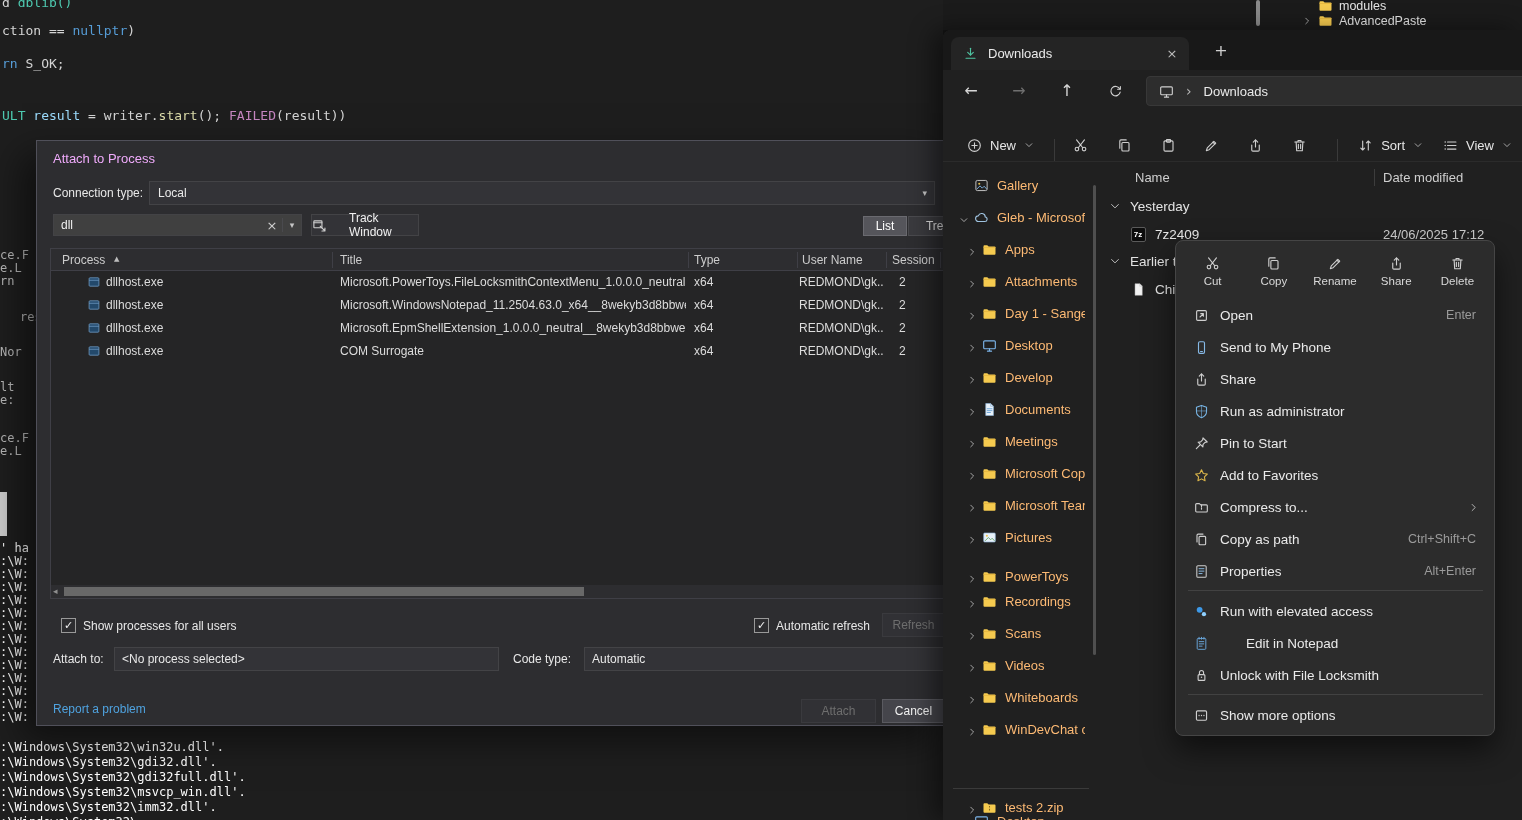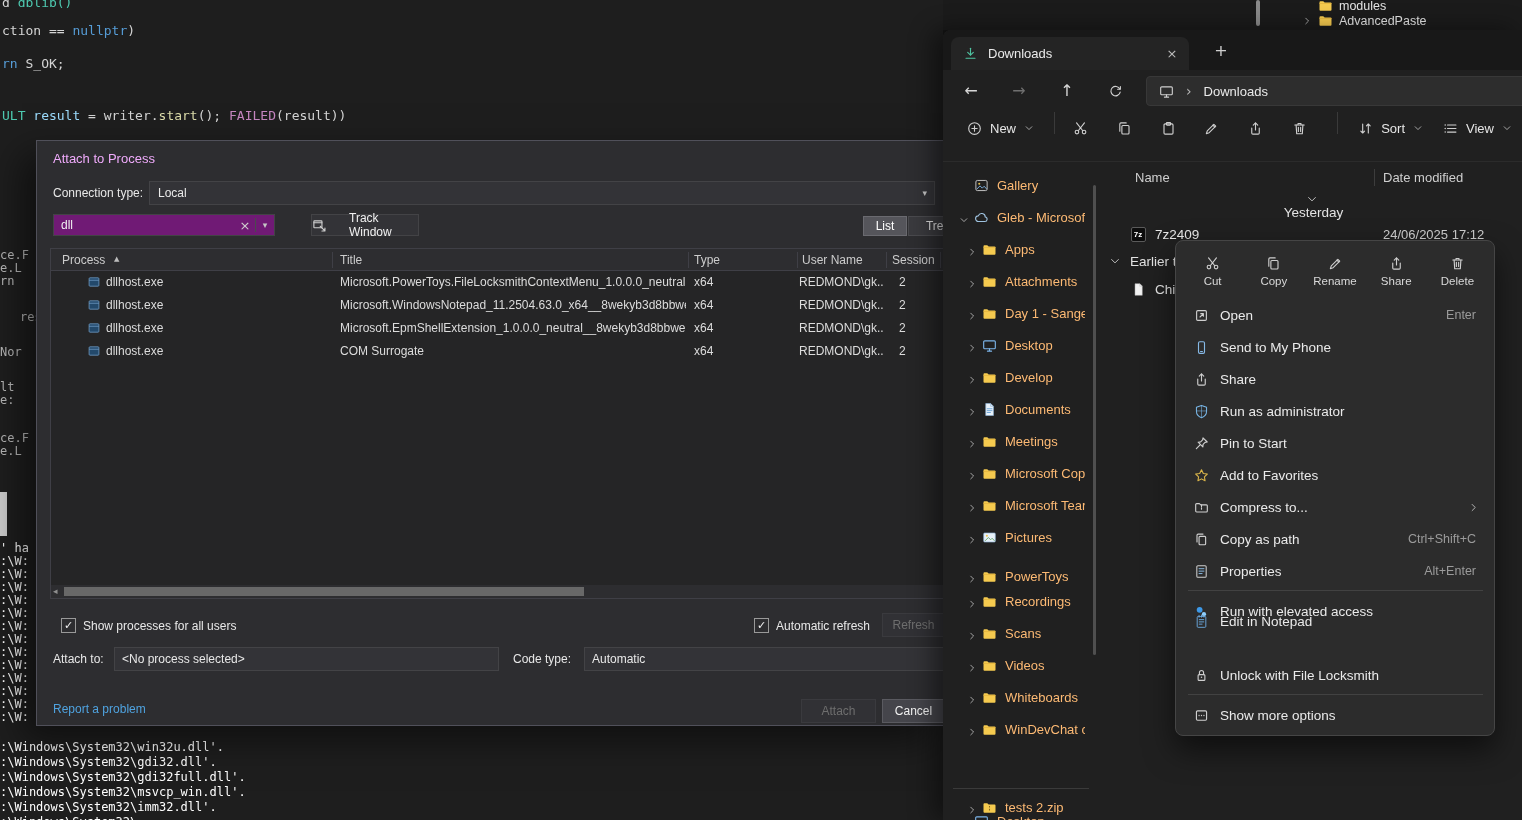--- a/index.html
+++ b/index.html
@@ -17,21 +17,21 @@
   .vs-strip{position:absolute;left:0;top:492px;width:7px;height:44px;background:#cdcdcd}
 
   
   .dlg{position:absolute;left:36px;top:140px;width:907px;height:586px;background:#2d2d30;border:1px solid #50505a;border-right:none;color:#f1f1f1;font-size:12px;overflow:hidden;box-shadow:-14px 14px 34px rgba(0,0,0,.5)}
   .dlg-title{position:absolute;left:16px;top:10px;font-size:13px;color:#f0abfc}
   .lbl{position:absolute;color:#e8e8e8}
   .conn-lbl{left:16px;top:45px}
   .combo{position:absolute;left:112px;top:40px;width:786px;height:24px;background:#333337;border:1px solid #434346;display:flex;align-items:center}
   .combo-val{padding-left:8px;color:#eaeaea}
   .combo-chev{position:absolute;right:7px;font-size:9px;color:#c5c5c5}
-  .search{position:absolute;left:16px;top:73px;width:222px;height:22px;background:#701a75;border:1px solid #434346;display:flex;align-items:center}
+  .search{position:absolute;left:16px;top:73px;width:249px;height:22px;background:#404040;border:1px solid #434346;display:flex;align-items:center}
   .search-val{padding-left:7px;flex:1;color:#f0f0f0}
   .clear{width:20px;color:#cfcfcf;font-size:13px}
   .search-div{width:1px;height:14px;background:#4a4a4e}
   .search-chev{width:18px;font-size:9px;color:#c5c5c5}
   .btn{position:absolute;background:#333337;border:1px solid #434346;color:#f1f1f1;display:flex;align-items:center;justify-content:center;font-size:12px}
   .track{left:274px;top:73px;width:108px;height:22px;gap:22px}
   .seg{position:absolute;top:75px;height:20px;display:flex;align-items:center;justify-content:center;font-size:12px}
   .seg-list{left:826px;width:44px;background:#55555b;border:1px solid #6a6a70;color:#ffffff}
   .seg-tree{left:871px;width:60px;background:#3a3a3e;border:1px solid #4a4a4e;color:#dddddd}
   .tbl{position:absolute;left:13px;top:107px;width:894px;height:351px;background:#252526;border:1px solid #3f3f46;border-right:none}
@@ -74,21 +74,21 @@
   .tab-title{margin-left:10px;font-size:13px;flex:1;color:#eaeaea}
   .tab-close{width:22px;height:22px;margin-right:6px;color:#bdbdbd;font-size:13px;border-radius:4px}
   .newtab{position:absolute;left:266px;top:9px;width:24px;height:24px;color:#cfcfcf;font-size:16px}
   .navbar{position:absolute;left:0;top:40px;width:100%;height:42px;display:flex;align-items:center;padding-left:11px}
   .nav-btn{width:34px;height:32px;font-size:16px;color:#d7d7d7;border-radius:4px;margin-right:14px}
   .n-fwd{color:#6f6f6f}
   .addr{flex:1;height:30px;background:#2d2d2d;border:1px solid #383838;border-radius:4px;display:flex;align-items:center;margin-right:-4px}
   .addr .icn:first-child{margin-left:12px}
   .crumb{margin-left:12px;font-size:14px;color:#b9b9b9}
   .addr-text{margin-left:12px;font-size:13px;color:#eaeaea}
-  .toolbar{position:absolute;left:0;top:82px;width:100%;height:50px;display:flex;align-items:flex-start;padding-left:14px;border-bottom:1px solid #2b2b2b}
+  .toolbar{position:absolute;left:0;top:82px;width:100%;height:50px;display:flex;align-items:flex-end;padding-left:14px;border-bottom:1px solid #2b2b2b}
   .tb-btn{height:32px;display:flex;align-items:center;gap:8px;font-size:13px;color:#e6e6e6;border-radius:4px;padding:0 10px}
   .tb-chev svg{width:10px;height:10px}
   .tb-sep{width:1px;height:22px;background:#3a3a3a;margin:0 10px}
   .tb-ic{width:36px;height:32px;border-radius:4px;margin-right:12px}
   .colhead{position:absolute;left:0;top:136px;width:100%;height:24px;font-size:13px;color:#cfcfcf}
   .ch-name{position:absolute;left:192px;top:4px}
   .ch-div{position:absolute;left:431px;top:3px;width:1px;height:17px;background:#3d3d3d}
   .ch-date{position:absolute;left:440px;top:4px}
   .sb-row{position:absolute;left:8px;width:134px;height:30px;display:flex;align-items:flex-end;border-radius:4px;font-size:13px;color:#fdba74}
   .sb-chev{width:14px;flex:0 0 14px;color:#bdbdbd}
@@ -719,21 +719,21 @@
             <svg width="15" height="15" viewBox="0 0 16 16">
               <path d="M1.6 4.4a1 1 0 0 1 1-1h3l1.5 1.5h6.3a1 1 0 0 1 1 1v6.7a1 1 0 0 1-1 1H2.6a1 1 0 0 1-1-1z" fill="#f5ca4f"></path>
               <path d="M8 6.4v5.8" stroke="#8a6c20" stroke-width="1.1" stroke-dasharray="1.7 1.3"></path>
             </svg>
           </span>
           <span class="sb-lbl">tests 2.zip</span>
         </div>
       </div>
     <div class="sb-scroll"></div>
     <div id="filelist">
-        <div class="grp-row" style="top: 163px; flex-direction: column;">
+        <div class="grp-row" style="top: 163px;">
           <span class="icn grp-chev">
             <svg width="15" height="15" viewBox="0 0 16 16" fill="none" stroke="#cfcfcf" stroke-width="1.2" stroke-linecap="round" stroke-linejoin="round">
               <path d="M3.5 6L8 10.5L12.5 6"></path>
             </svg>
           </span>
           <span class="grp-lbl">Yesterday</span>
         </div>
         <div class="grp-row" style="top: 218px;">
           <span class="icn grp-chev">
             <svg width="15" height="15" viewBox="0 0 16 16" fill="none" stroke="#cfcfcf" stroke-width="1.2" stroke-linecap="round" stroke-linejoin="round">
@@ -918,21 +918,21 @@
         <div class="ctx-sep" style="top: 349px;"></div>
         <div class="ctx-item" style="top: 354px;">
           <span class="icn mi-ic">
             <svg width="15" height="15" viewBox="0 0 16 16">
               <circle cx="6" cy="6.2" r="3.1" fill="#3d99e8"></circle>
               <circle cx="10.6" cy="10.8" r="2.3" fill="#8fd0ff"></circle>
             </svg>
           </span>
           <span class="lbl2">Run with elevated access</span>
         </div>
-        <div class="ctx-item" style="top: 364px;">
+        <div class="ctx-item" style="top: 386px; gap: 26px;">
           <span class="icn mi-ic">
             <svg width="15" height="15" viewBox="0 0 16 16" fill="none">
               <rect x="3.4" y="2.6" width="9.2" height="11.6" rx="1" stroke="#6aa7dd" stroke-width="1"></rect>
               <path d="M5.6 6h4.8M5.6 8.4h4.8M5.6 10.8h3" stroke="#6aa7dd" stroke-width="1" stroke-linecap="round"></path>
               <path d="M5.4 1.4v2M8 1.4v2M10.6 1.4v2" stroke="#6aa7dd" stroke-width="1" stroke-linecap="round"></path>
             </svg>
           </span>
           <span class="lbl2">Edit in Notepad</span>
         </div>
         <div class="ctx-item" style="top: 418px;">

